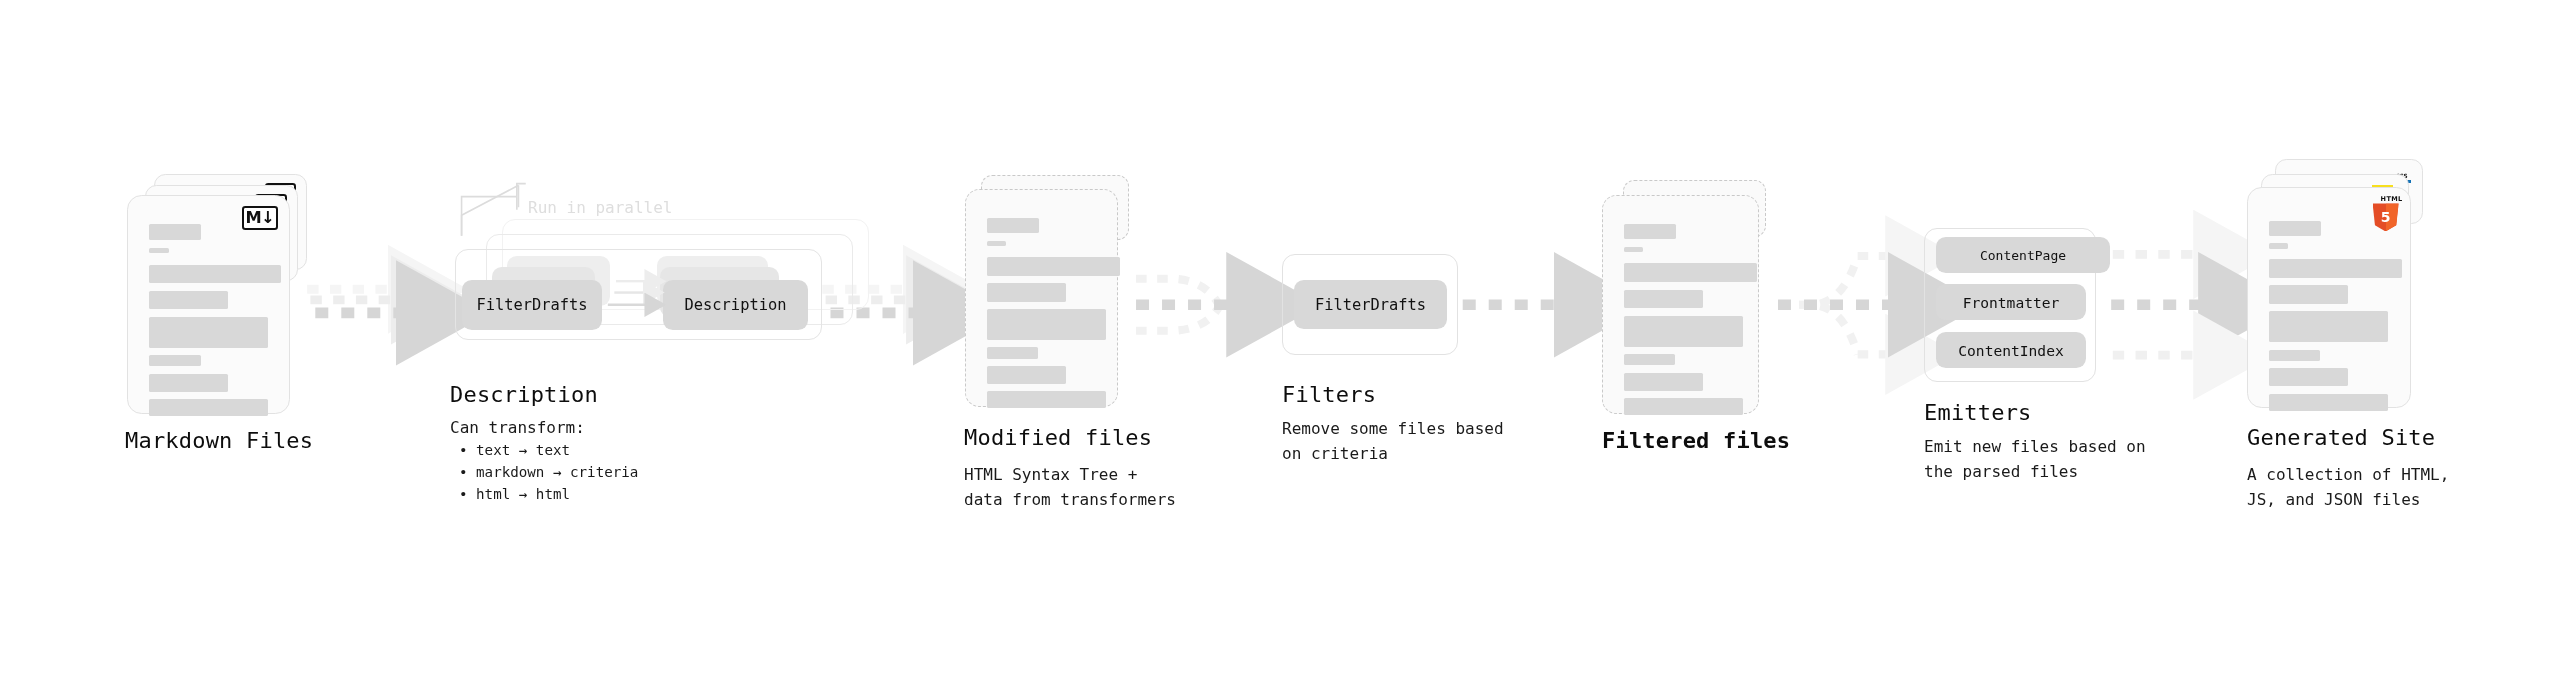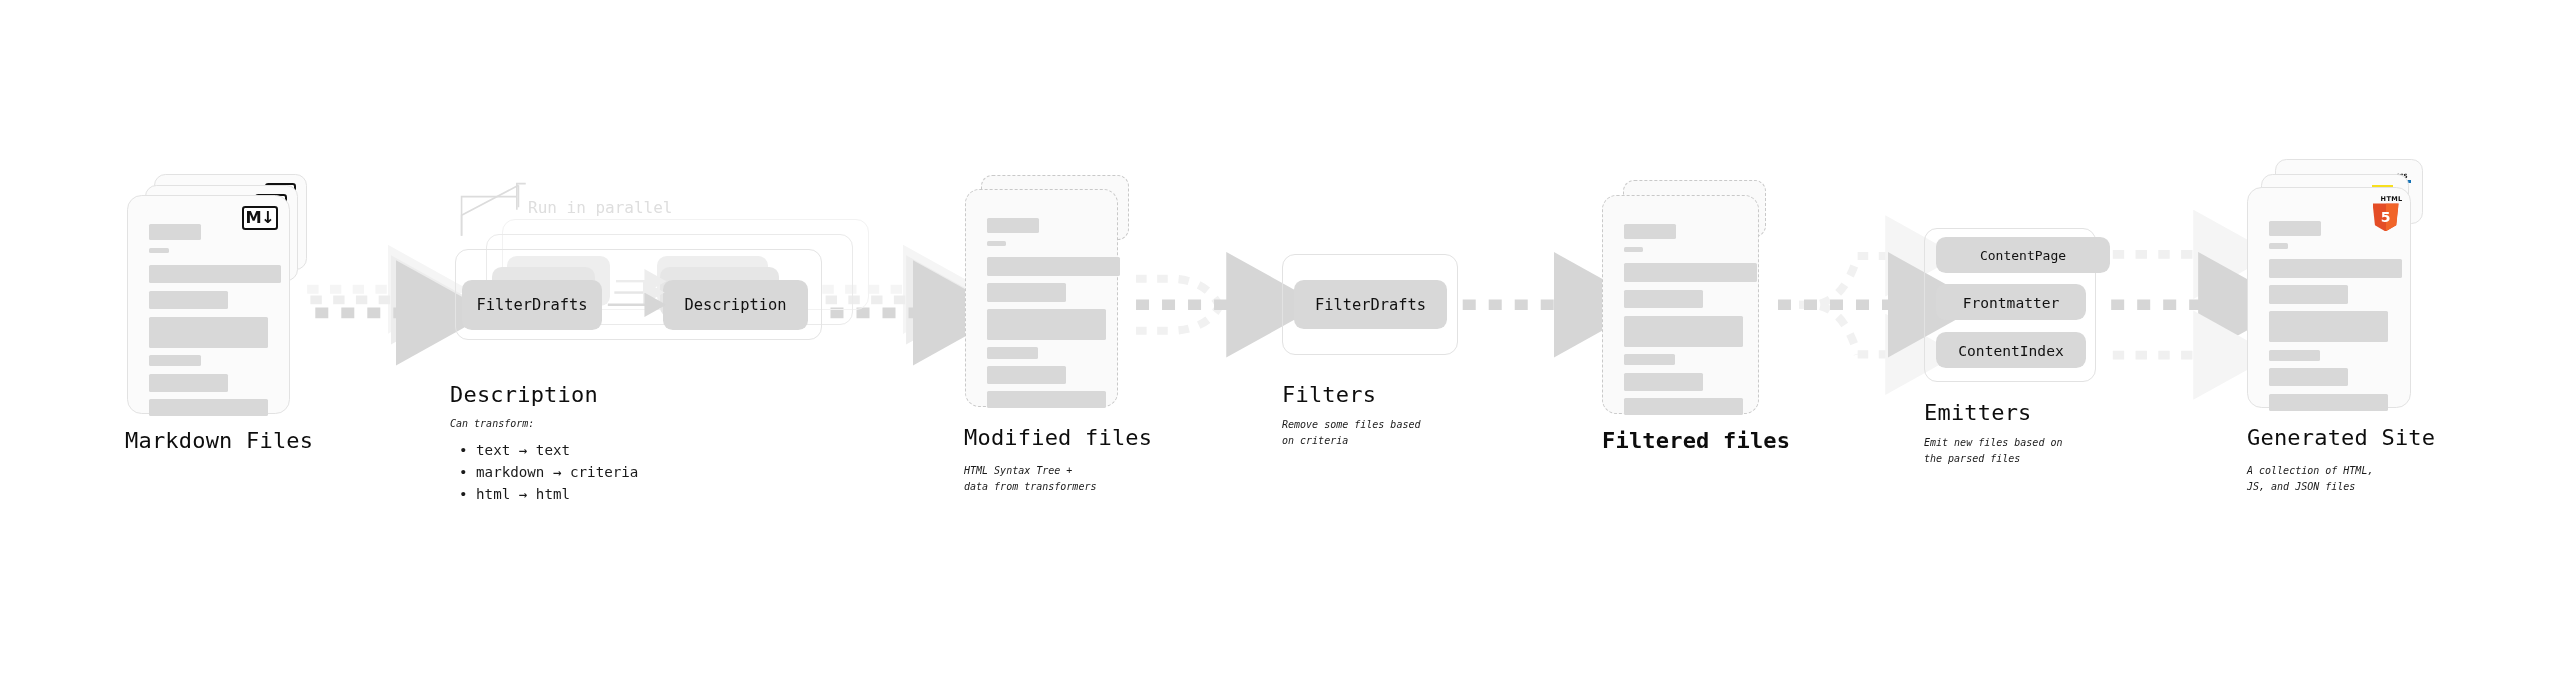--- a/index.html
+++ b/index.html
@@ -104,25 +104,24 @@
     position: absolute;
     font-family: "DejaVu Sans Mono", "Liberation Mono", monospace;
     font-size: 22px;
     color: #0d0d0d;
     white-space: nowrap;
     letter-spacing: 0.2px;
   }
   .subtitle {
     position: absolute;
     font-family: "DejaVu Sans Mono", "Liberation Mono", monospace;
-    font-size: 10px;
+    font-size: 16px;
     color: #1a1a1a;
     line-height: 1.55;
     white-space: pre-line;
-    font-style: italic;
   }
   .ghost-label {
     position: absolute;
     font-family: "DejaVu Sans Mono", "Liberation Mono", monospace;
     font-size: 16px;
     color: #dedede;
     white-space: nowrap;
   }
   .bullets {
     position: absolute;

